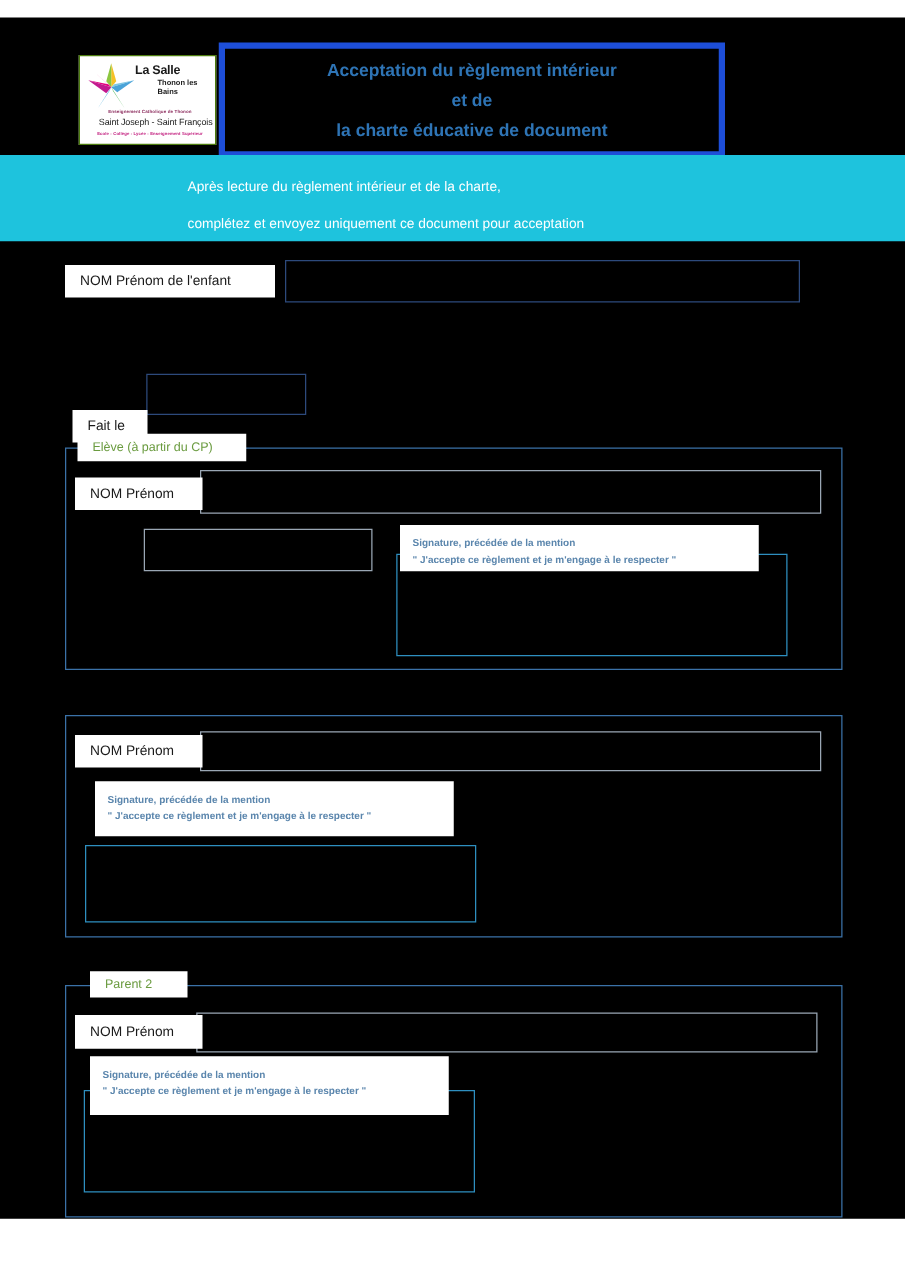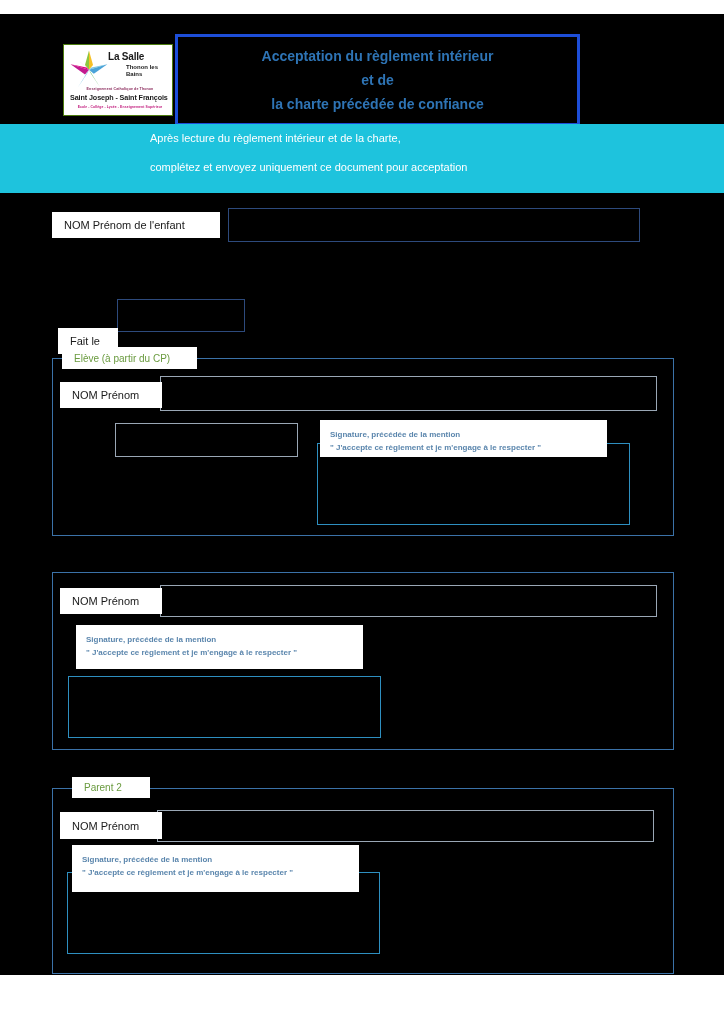--- a/index.html
+++ b/index.html
@@ -73,41 +73,41 @@
     text-align: center;
     font-size: 3.6px;
     font-weight: bold;
     color: #8b2a5c;
     letter-spacing: 0.1px;
   }
   .logo-sub2 {
     position: absolute;
     left: 6px; top: 48px;
     width: 100px;
-    text-align: left;
+    text-align: right;
     font-size: 7.2px;
-    font-weight: bold;
+    font-weight: normal;
     color: #1a1a1a;
     letter-spacing: -0.1px;
   }
   .logo-sub3 {
     position: absolute;
     left: 6px; top: 60px;
     width: 100px;
     text-align: center;
     font-size: 3.4px;
     font-weight: bold;
     color: #c0177a;
     letter-spacing: 0.1px;
   }
   .title-box {
     position: absolute;
     left: 175px; top: 20px;
     width: 405px; height: 92px;
-    border: 3px solid #1d4ed8;
+    border: 5px solid #1d4ed8;
     box-sizing: border-box;
     display: flex;
     flex-direction: column;
     align-items: center;
     justify-content: center;
   }
   .title-line {
     color: #2e74b5;
     font-size: 14px;
     font-weight: bold;
@@ -115,20 +115,21 @@
     text-align: center;
     white-space: nowrap;
   }
 
   
   .cyan-band {
     position: absolute;
     left: 0; top: 124px;
     width: 724px; height: 69px;
     background: #1ec3dd;
+    padding-top: 12px;
     box-sizing: border-box;
   }
   .cyan-line {
     color: #ffffff;
     font-size: 11px;
     line-height: 29px;
     padding-left: 150px;
     white-space: nowrap;
   }
 
@@ -209,21 +210,21 @@
       <div class="logo-name">La Salle</div>
       <div class="logo-city">Thonon les Bains</div>
       <div class="logo-sub1">Enseignement Catholique de Thonon</div>
       <div class="logo-sub2">Saint Joseph - Saint François</div>
       <div class="logo-sub3">Ecole - Collège - Lycée - Enseignement Supérieur</div>
     </div>
 
     <div class="title-box">
       <div class="title-line">Acceptation du règlement intérieur</div>
       <div class="title-line">et de</div>
-      <div class="title-line">la charte précédée de confiance</div>
+      <div class="title-line">la charte éducative de document</div>
     </div>
   </div>
 
   <div class="cyan-band">
     <div class="cyan-line">Après lecture du règlement intérieur et de la charte,</div>
     <div class="cyan-line">complétez et envoyez uniquement ce document pour acceptation</div>
   </div>
 
   <div class="chip" style="left:52px; top:212px; width:168px; height:26px;">NOM Prénom de l'enfant</div>
   <div class="field navy" style="left:228px; top:208px; width:412px; height:34px;"></div>

